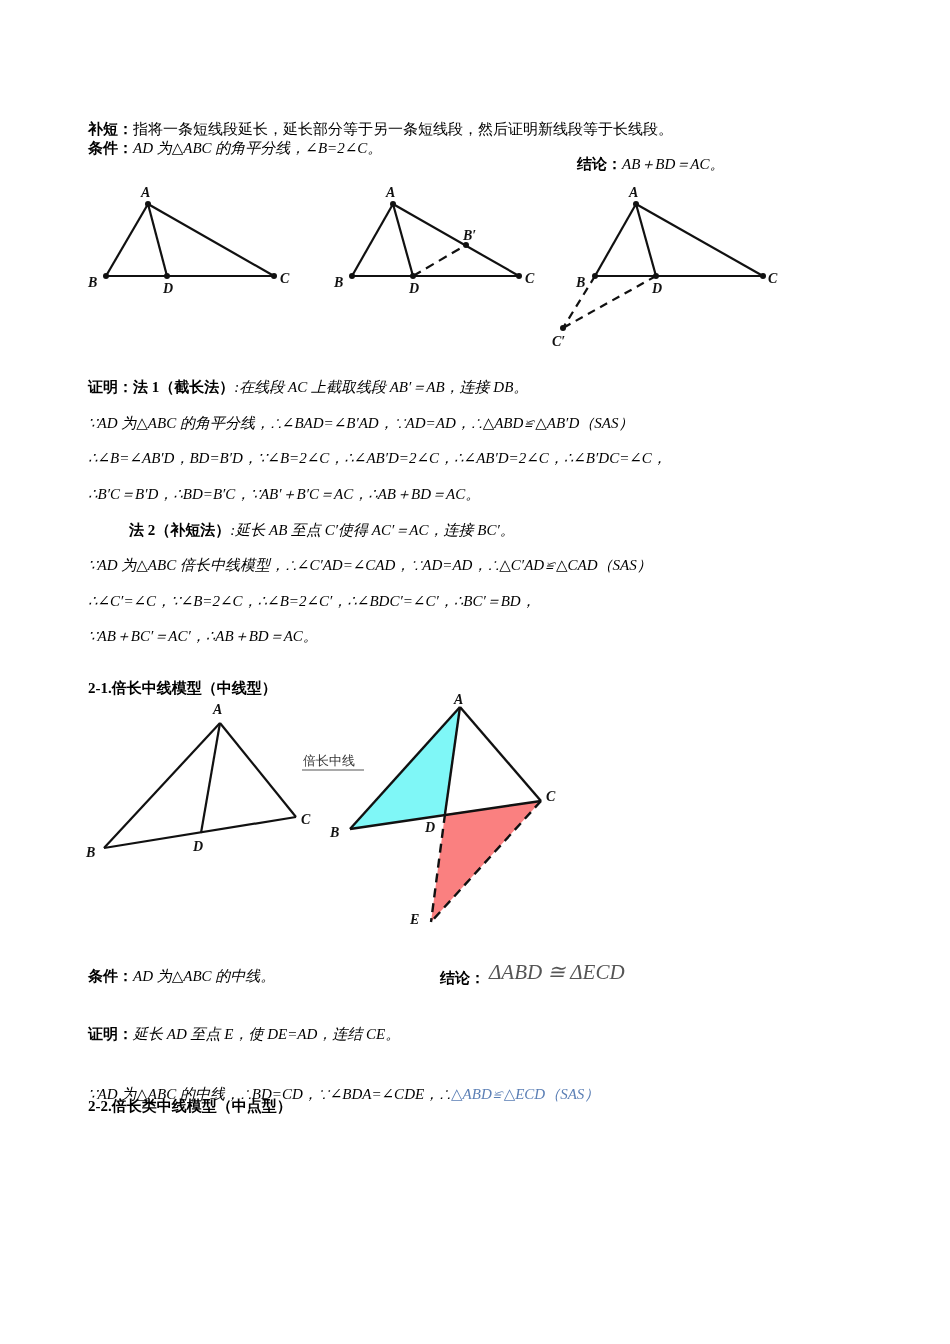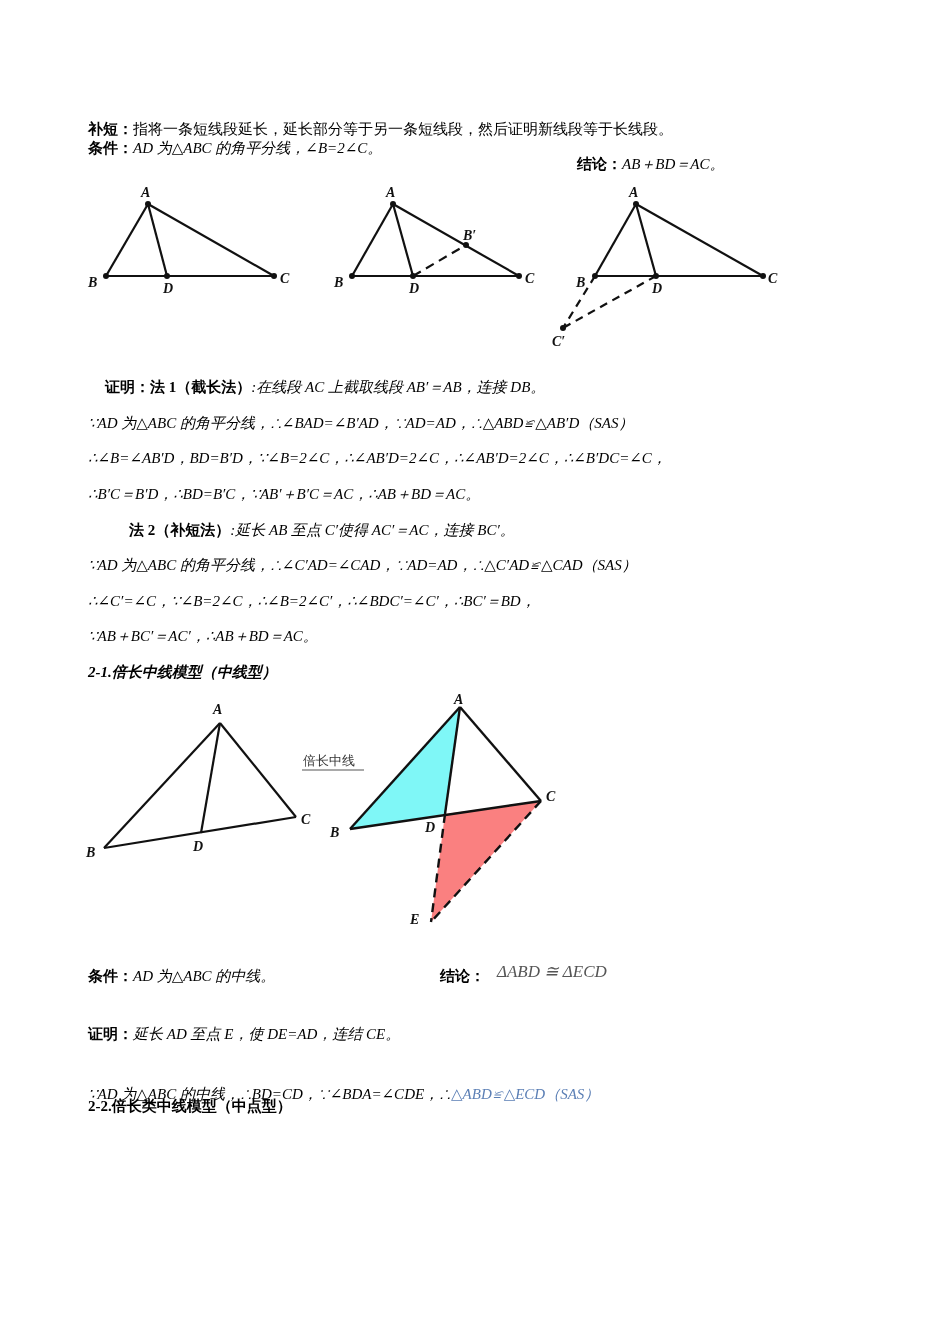--- a/index.html
+++ b/index.html
@@ -114,41 +114,41 @@
       <line x1="541" y1="801" x2="431" y2="922" stroke-dasharray="9,6"></line>
     </g>
   </g>
   <text class="lbl" x="454" y="704">A</text>
   <text class="lbl" x="330" y="837">B</text>
   <text class="lbl" x="425" y="832">D</text>
   <text class="lbl" x="546" y="801">C</text>
   <text class="lbl" x="410" y="924">E</text>
 </svg>
 
-<div class="line" style="top:377px;margin-left:17px;">
+<div class="line" style="top:377px;">
   <span class="b">证明：法 1（截长法）</span><span class="i">:在线段 AC 上截取线段 AB′＝AB，连接 DB。</span>
 </div>
 <div class="line i" style="top:413px;">∵AD 为△ABC 的角平分线，∴∠BAD=∠B′AD，∵AD=AD，∴△ABD≌△AB′D（SAS）</div>
 <div class="line i" style="top:448px;">∴∠B=∠AB′D，BD=B′D，∵∠B=2∠C，∴∠AB′D=2∠C，∴∠AB′D=2∠C，∴∠B′DC=∠C，</div>
 <div class="line i" style="top:484px;text-align:right;">∴B′C＝B′D，∴BD=B′C，∵AB′＋B′C＝AC，∴AB＋BD＝AC。</div>
 
 <div class="line" style="top:520px;margin-left:41px;">
   <span class="b">法 2（补短法）</span><span class="i">:延长 AB 至点 C′使得 AC′＝AC，连接 BC′。</span>
 </div>
-<div class="line i" style="top:555px;">∵AD 为△ABC 的角平分线，∴∠C′AD=∠CAD，∵AD=AD，∴△C′AD≌△CAD（SAS）</div>
+<div class="line i" style="top:555px;">∵AD 为△ABC 倍长中线模型，∴∠C′AD=∠CAD，∵AD=AD，∴△C′AD≌△CAD（SAS）</div>
 <div class="line i" style="top:591px;">∴∠C′=∠C，∵∠B=2∠C，∴∠B=2∠C′，∴∠BDC′=∠C′，∴BC′＝BD，</div>
 <div class="line i" style="top:626px;font-style:italic;">∵AB＋BC′＝AC′，∴AB＋BD＝AC。</div>
 
-<div class="line b" style="top:662px;font-style:italic;">2-1.倍长中线模型（中线型）</div>
+<div class="line b" style="top:678px;">2-1.倍长中线模型（中线型）</div>
 
 <div class="line" style="top:966px;">
   <span class="b">条件：</span><span class="i">AD 为△ABC 的中线。</span>
 </div>
 <div class="line" style="top:962px; left:440px;">
-  <span class="b" style="position:relative; top:4px;">结论：</span><span class="i gray" style="font-size:17px; margin-left:12px;">ΔABD ≅ ΔECD</span>
+  <span class="b" style="position:relative; top:4px;">结论：</span><span class="i gray" style="font-size:21px; margin-left:4px;">ΔABD ≅ ΔECD</span>
 </div>
 
 <div class="line" style="top:1024px;text-align:right;">
   <span class="b">证明：</span><span class="i">延长 AD 至点 E，使 DE=AD，连结 CE。</span>
 </div>
 <div class="line i" style="top:1084px;">
   <span>∵AD 为△ABC 的中线，∴BD=CD，∵∠BDA=∠CDE，∴</span><span class="blue">△ABD≌△ECD（SAS）</span>
 </div>
 
 <div class="line b" style="top:1096px;">2-2.倍长类中线模型（中点型）</div>

